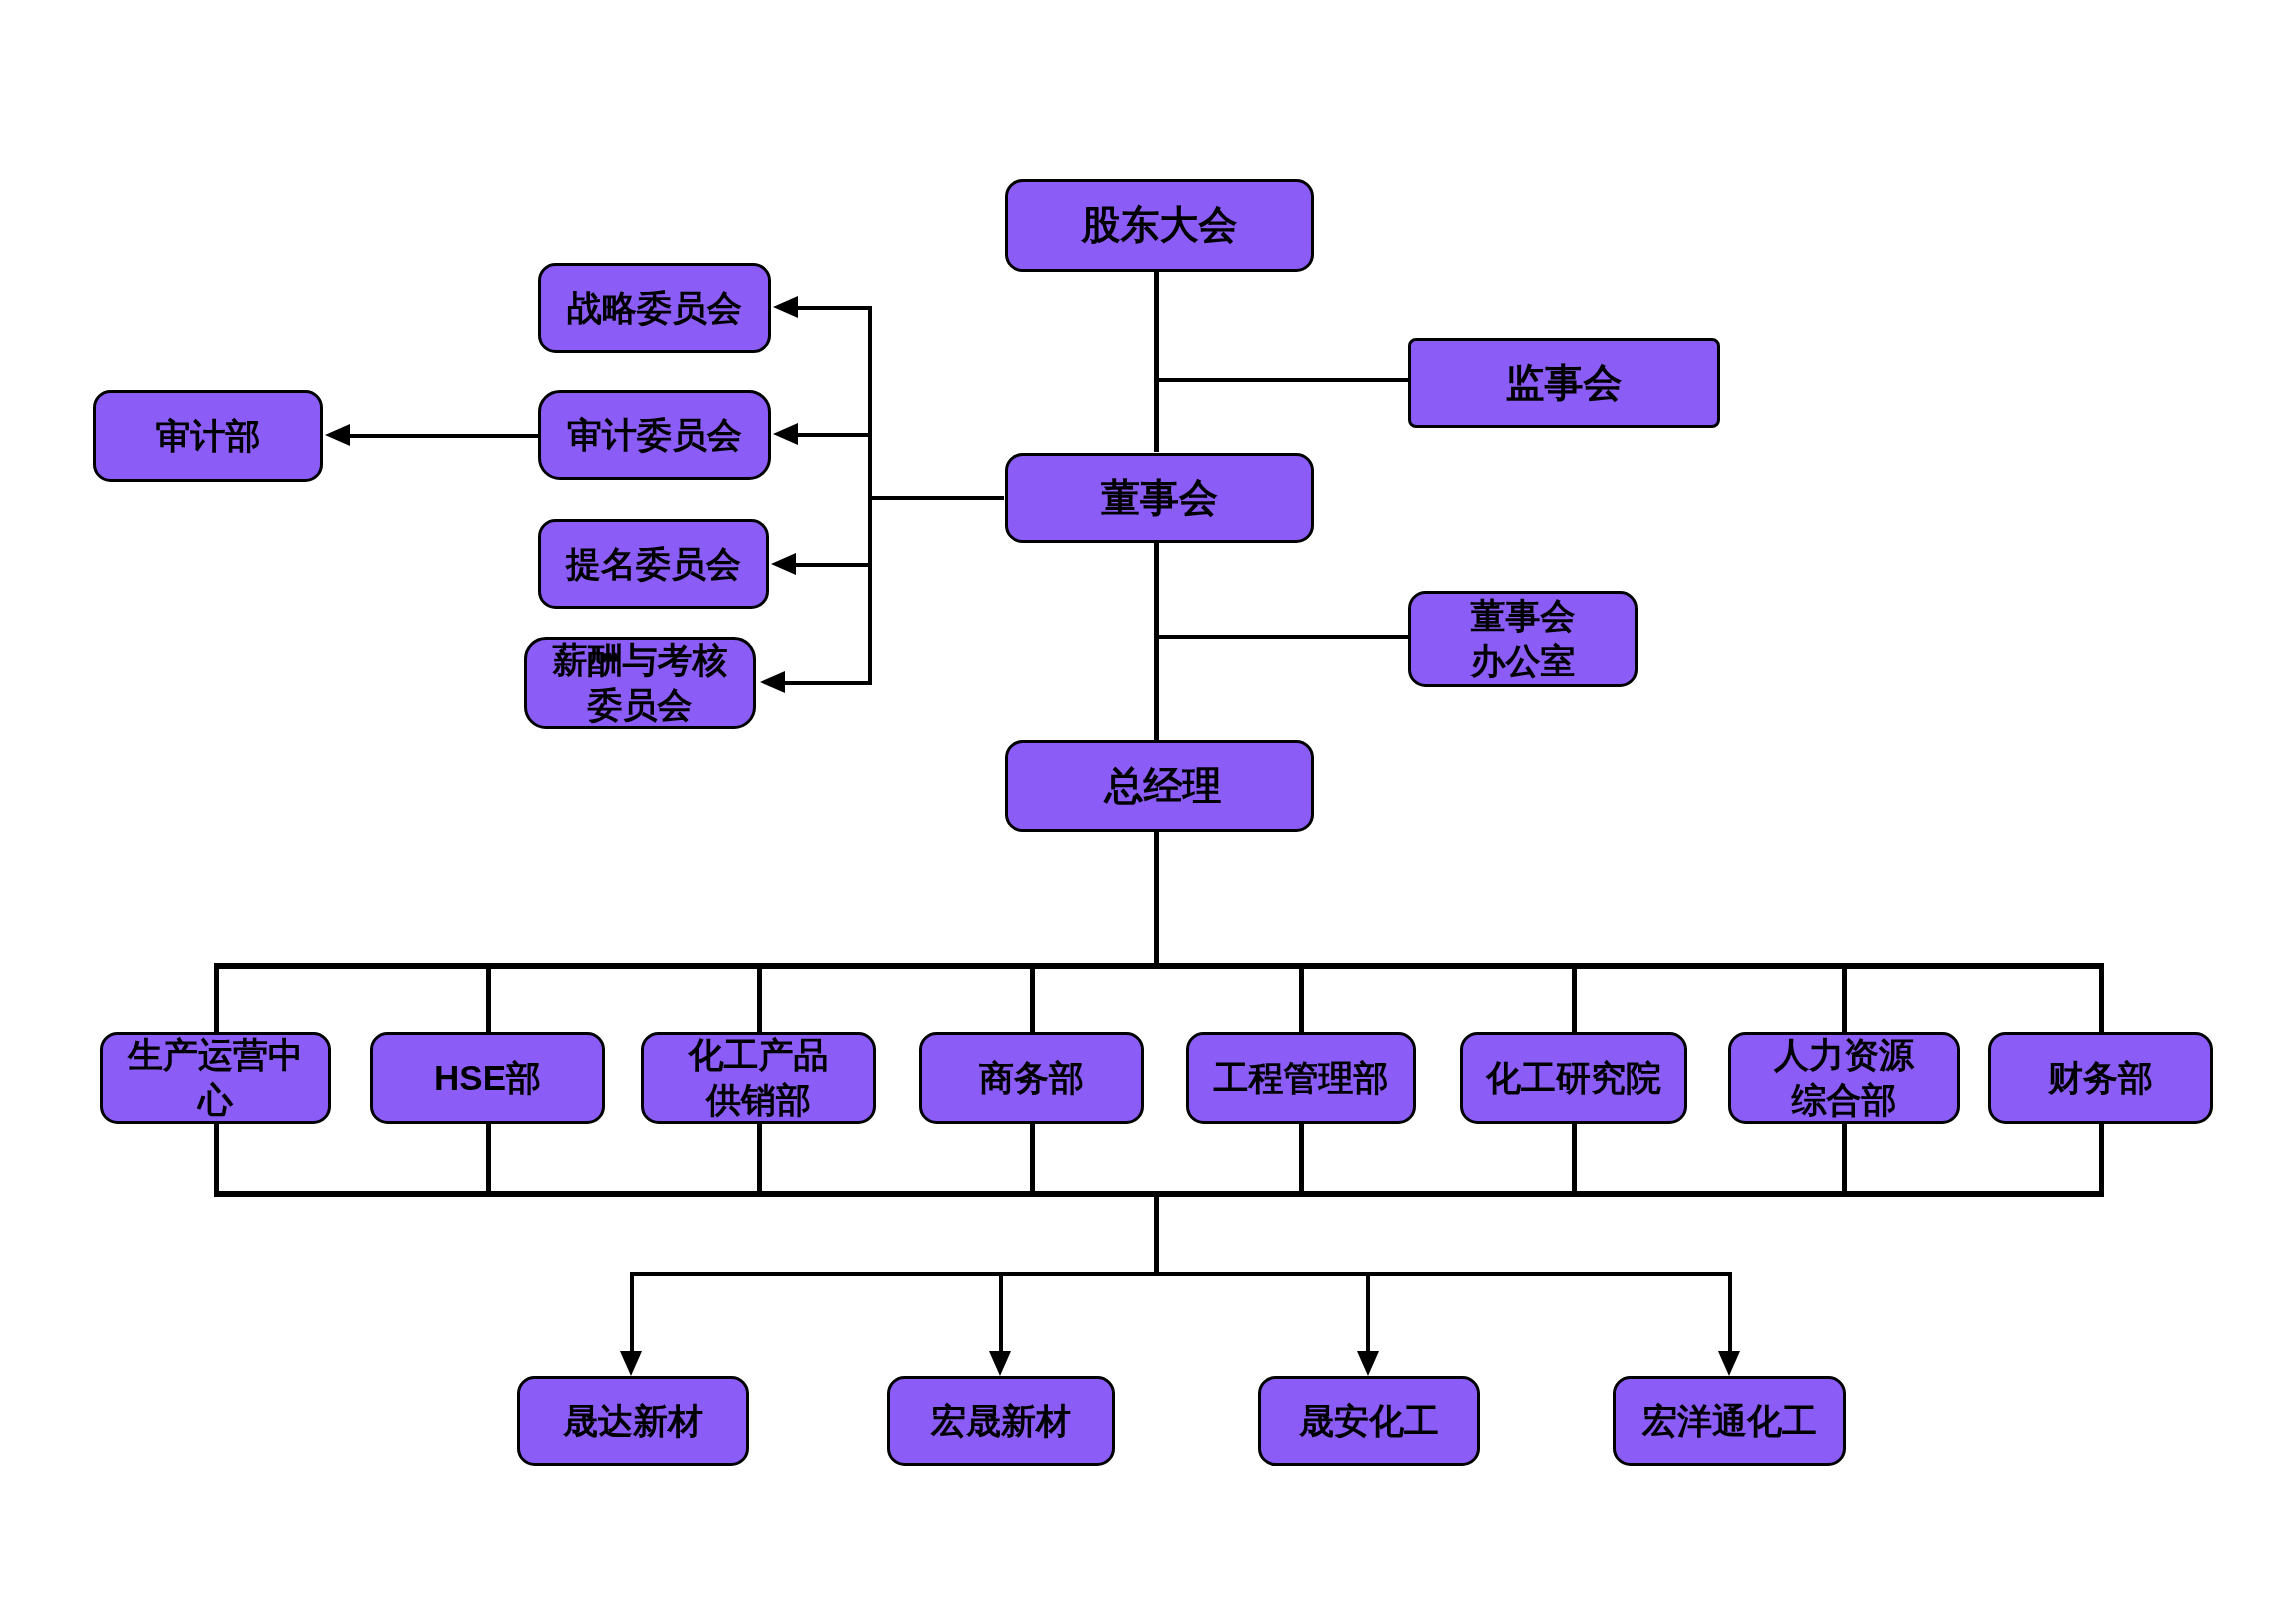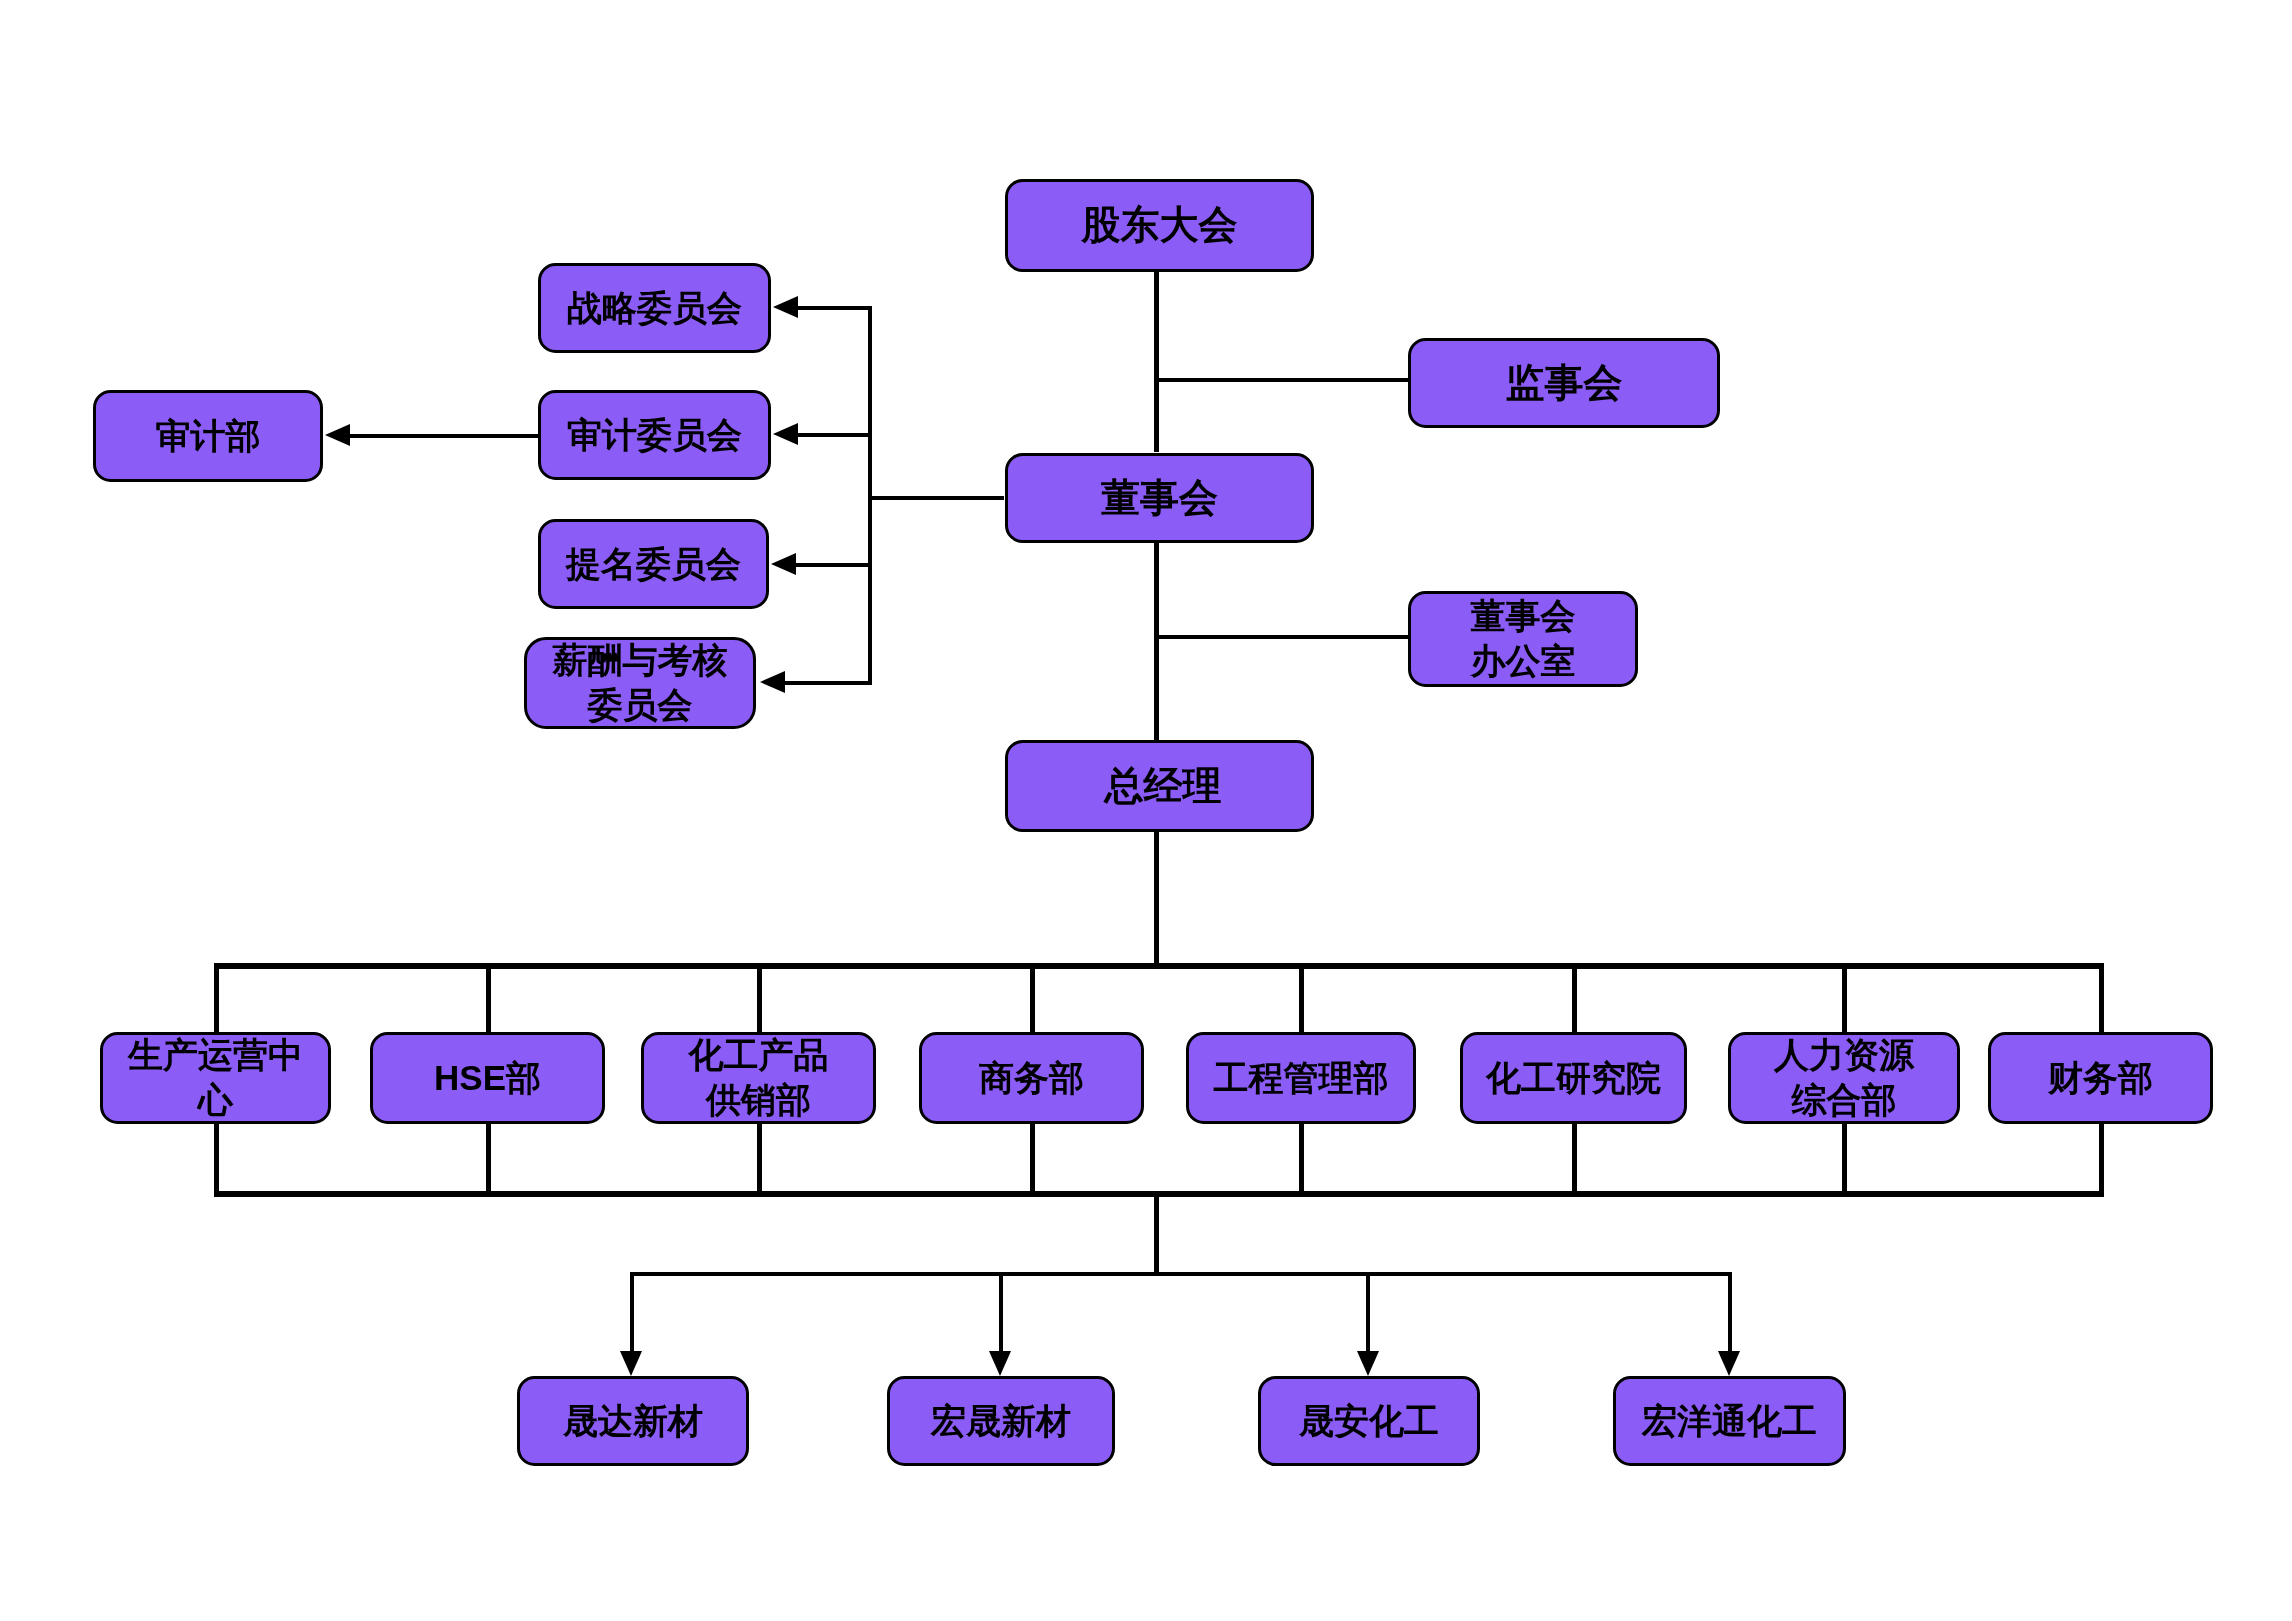--- a/index.html
+++ b/index.html
@@ -94,30 +94,30 @@
   <div class="tri-down" style="left:989px;top:1351px;"></div>
 
   <div class="line" style="left:1366px;top:1272px;width:3.9px;height:82px;"></div>
   <div class="tri-down" style="left:1357px;top:1351px;"></div>
 
   <div class="line" style="left:1728px;top:1272px;width:3.9px;height:82px;"></div>
   <div class="tri-down" style="left:1718px;top:1351px;"></div>
 
   <div class="box" style="left:1005px;top:179px;width:309px;height:93px;">股东大会</div>
 
-  <div class="box" style="left:1408px;top:338px;width:312px;height:90px;">监事会</div>
+  <div class="box" style="left:1408px;top:338px;width:312px;height:90px;border-radius:8px;">监事会</div>
 
   <div class="box" style="left:1005px;top:453px;width:309px;height:90px;">董事会</div>
 
   <div class="box two" style="left:1408px;top:591px;width:230px;height:96px;">董事会
 办公室</div>
 
   <div class="box" style="left:538px;top:263px;width:233px;height:90px;font-size:35px;">战略委员会</div>
 
-  <div class="box" style="left:538px;top:390px;width:233px;height:90px;font-size:35px;">审计委员会</div>
+  <div class="box" style="left:538px;top:390px;width:233px;height:90px;font-size:35px;border-radius:22px;">审计委员会</div>
 
   <div class="box" style="left:538px;top:519px;width:231px;height:90px;font-size:35px;">提名委员会</div>
 
   <div class="box two" style="left:524px;top:637px;width:232px;height:92px;border-radius:22px;">薪酬与考核
 委员会</div>
 
   <div class="box" style="left:93px;top:390px;width:230px;height:92px;font-size:35px;">审计部</div>
 
   <div class="box" style="left:1005px;top:740px;width:309px;height:92px;padding-left:7px;">总经理</div>
 

